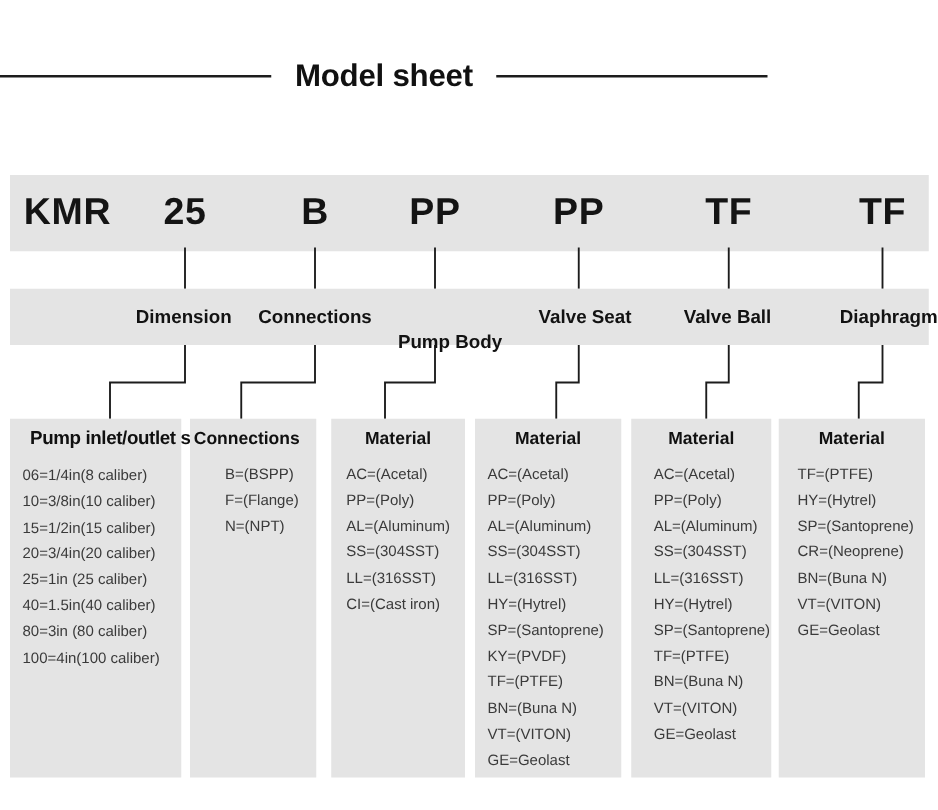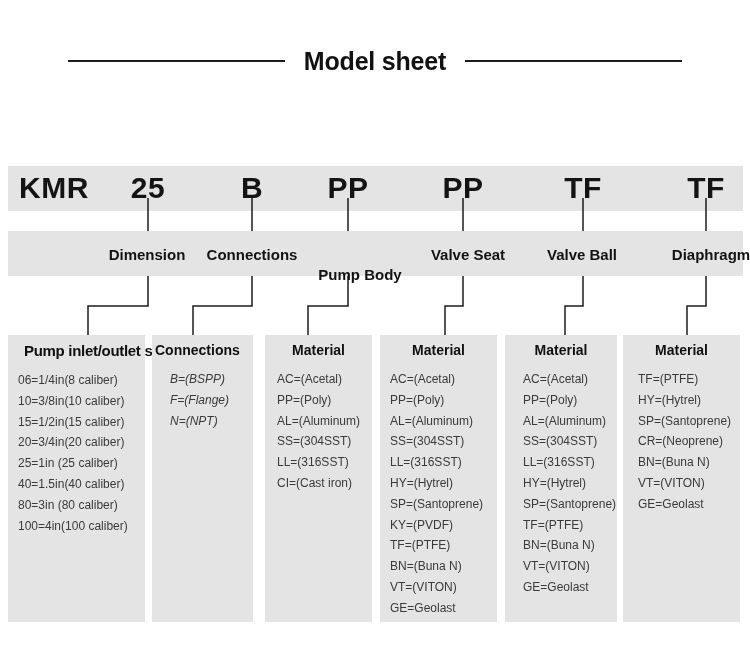--- a/index.html
+++ b/index.html
@@ -7,30 +7,30 @@
     position: relative;
     width: 750px;
     height: 648px;
     background: #ffffff;
     font-family: "Liberation Sans", sans-serif;
     overflow: hidden;
   }
   
   .title-row {
     position: absolute; top: 44px; left: 0; width: 750px; height: 34px;
-    display: flex; align-items: center; justify-content: center; gap: 19px;
+    display: flex; align-items: center; gap: 19px;
   }
   .title-rule { width: 217px; height: 2px; background: var(--line, #2a2a2a); }
   .page-title {
     margin: 0; font-size: 25px; font-weight: bold;
     color: var(--heading-text, #111111); letter-spacing: -0.2px; white-space: nowrap;
   }
   
   .code-bar {
-    position: absolute; left: 8px; top: 166px; width: 735px; height: 45px;
+    position: absolute; left: 8px; top: 140px; width: 735px; height: 61px;
     background: var(--panel-bg, #e4e4e4);
   }
   .code {
     position: absolute; top: 50%; transform: translate(-50%, -52%);
     font-weight: bold; font-size: 30px; color: #141414; letter-spacing: 0.5px;
     white-space: nowrap;
   }
   .c0 { left: 46px; } .c1 { left: 140px; } .c2 { left: 244px; }
   .c3 { left: 340px; } .c4 { left: 455px; } .c5 { left: 575px; } .c6 { left: 698px; }
   
@@ -64,21 +64,21 @@
     padding: 0 3px; white-space: nowrap;
   }
   .box1 .box-heading { font-size: 15px; letter-spacing: -0.3px; padding-left: 16px; }
   .box3 .box-heading, .box4 .box-heading, .box5 .box-heading, .box6 .box-heading { text-align: center; }
   .box-options { margin-top: 11px; }
   .option-row {
     font-size: 12px; color: var(--option-text, #3a3a3a);
     line-height: 20.8px; white-space: nowrap;
   }
   .box1 .option-row { padding-left: 10px; }
-  .box2 .option-row { padding-left: 18px; font-style: italic; }
+  .box2 .option-row { padding-left: 28px; }
   .box3 .option-row { padding-left: 12px; }
   .box4 .option-row { padding-left: 10px; }
   .box5 .option-row { padding-left: 18px; }
   .box6 .option-row { padding-left: 15px; }
 </style>
 </head>
 <body>
 
 <div class="canvas">
 

